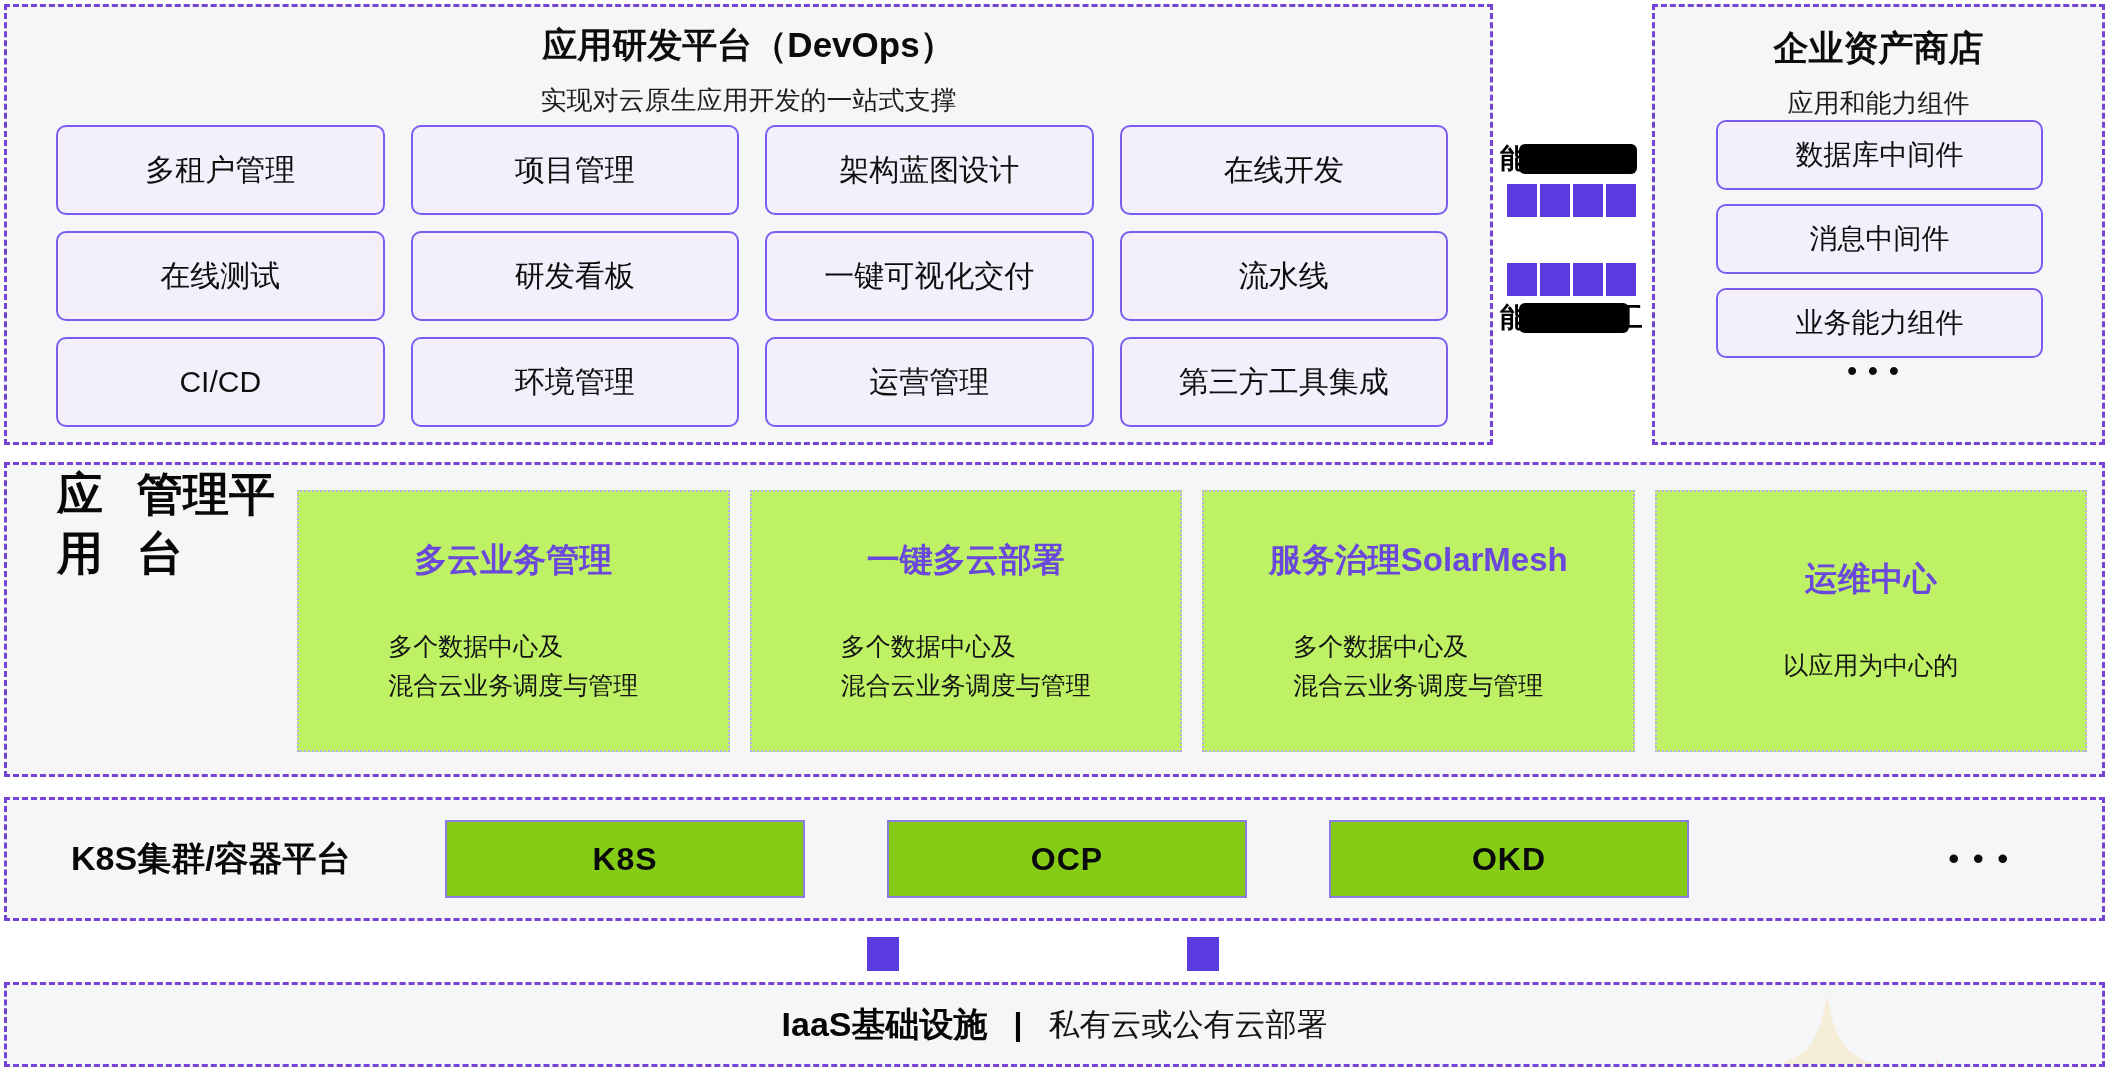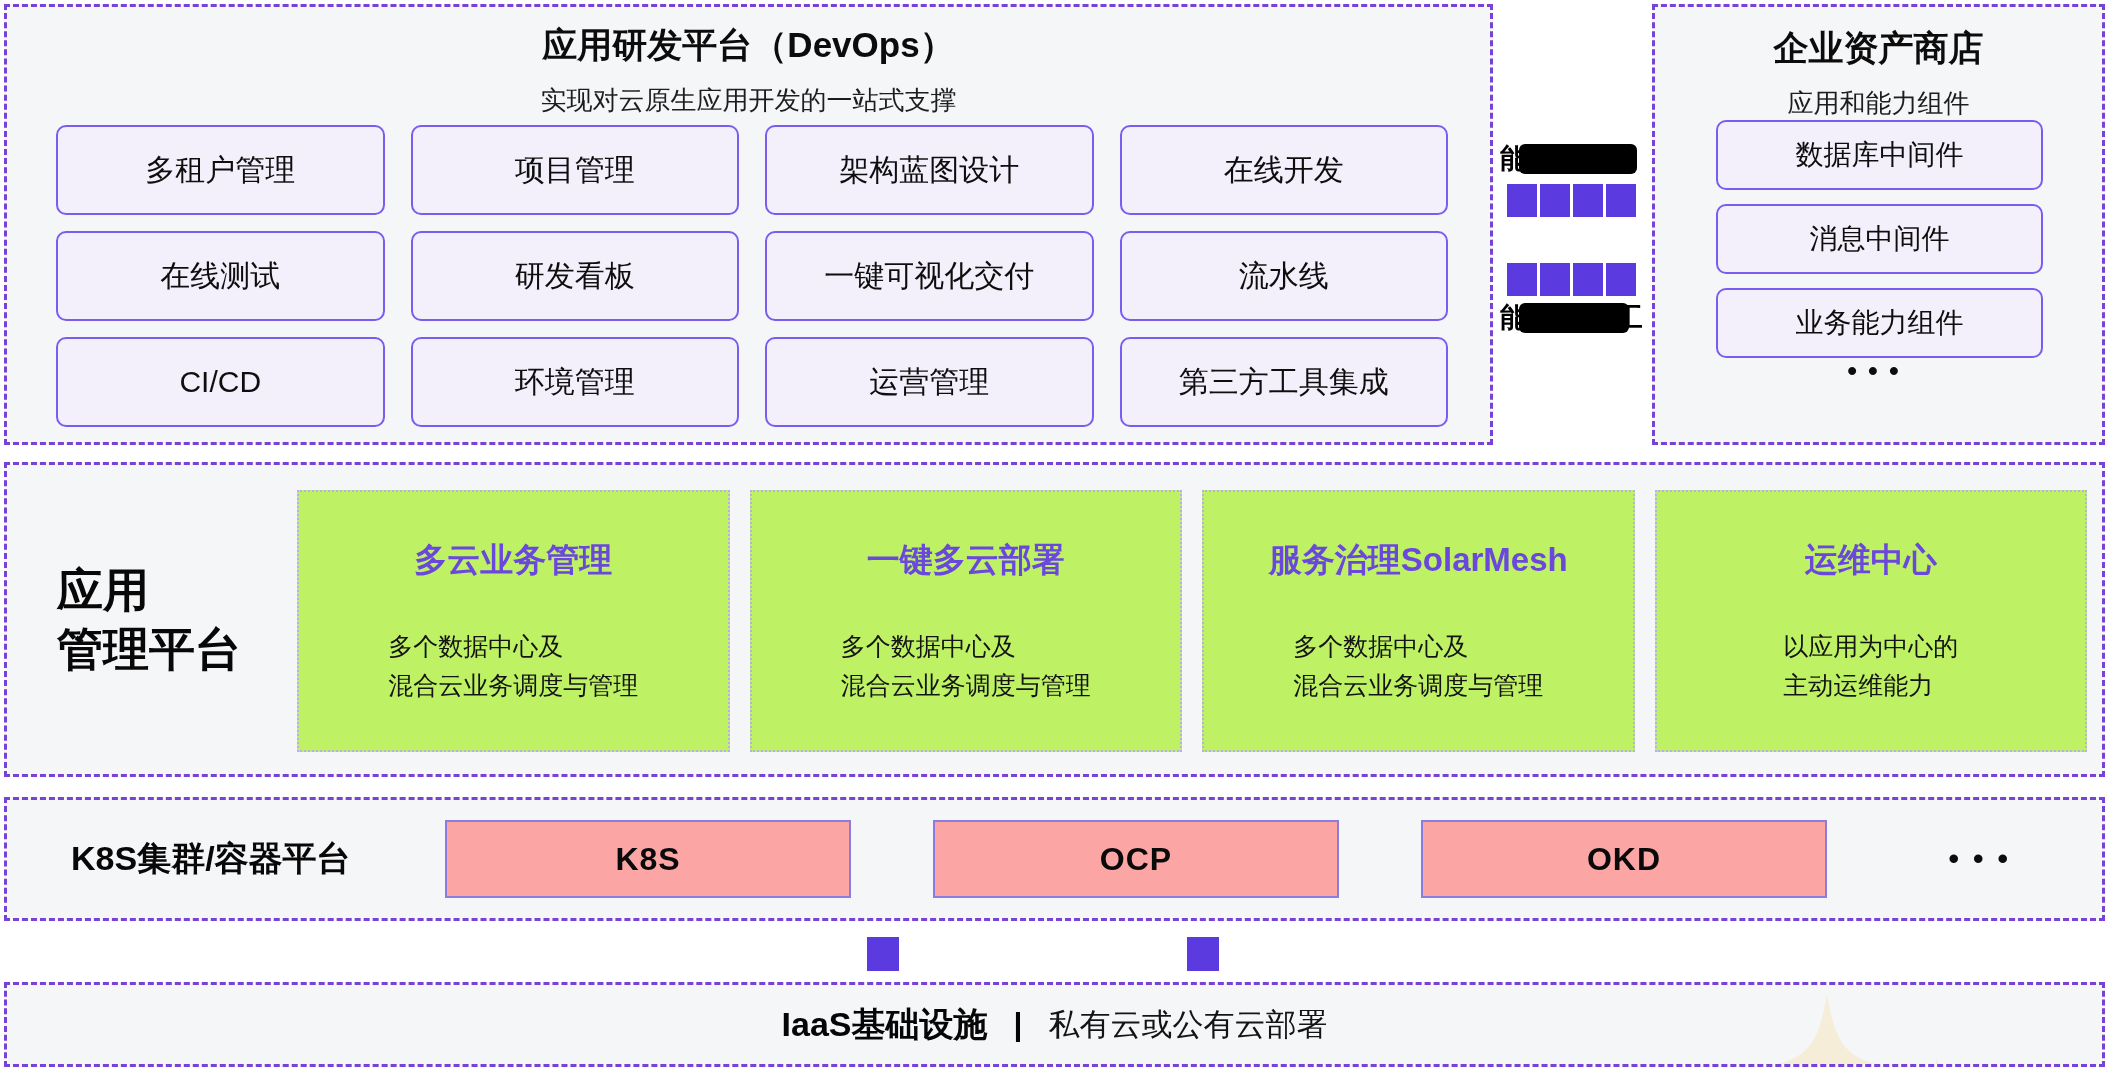--- a/index.html
+++ b/index.html
@@ -47,37 +47,37 @@
   .store .sec-title { margin-top:18px; }
   .store-boxes { position:absolute; left:61px; top:113px; width:327px; display:flex; flex-direction:column; gap:14px; }
   .store .chip { height:70px; font-size:28px; }
   .store-dots { position:absolute; top:348px; left:0; width:100%; text-align:center;
     font-size:28px; font-weight:bold; letter-spacing:11px; color:#0c0c0c; }
 
   
   .appmgmt { left:4px; top:462px; width:2101px; height:315px; display:flex; }
   .am-label {
     flex:0 0 auto; width:240px; padding-left:50px; box-sizing:content-box;
-    display:flex; flex-direction:column; justify-content:center;
+    display:flex; flex-direction:row; justify-content:center;
     font-size:46px; font-weight:bold; line-height:1.28; color:#080808;
   }
   .am-cards { flex:1; display:flex; gap:20px; margin:25px 15px 22px 0; }
   .am-card {
     flex:1; background:#bef264; border:2px dotted #b9adf0; box-sizing:border-box;
     display:flex; flex-direction:column; align-items:center; justify-content:center;
   }
   .am-card-title { color:#6a48dc; font-weight:bold; font-size:33px; margin-bottom:44px; }
   .am-card-desc { font-size:25px; color:#141414; line-height:1.55; }
 
   
   .k8s { left:4px; top:797px; width:2101px; height:124px; display:flex; align-items:center; }
   .k8s-label { margin-left:64px; width:374px; flex:0 0 auto; font-size:34px; font-weight:bold; color:#080808; }
   .k8s-boxes { display:flex; gap:82px; }
   .k8s-box {
-    box-sizing:border-box; width:406px; height:78px; background:#fca5a5; border:2px solid #8c7ce0;
+    box-sizing:border-box; width:360px; height:78px; background:#84cc16; border:2px solid #8c7ce0;
     display:flex; align-items:center; justify-content:center;
     font-size:32px; font-weight:bold; letter-spacing:1px; color:#0a0a0a;
   }
   .k8s-dots { margin-left:auto; margin-right:80px; font-size:30px; font-weight:bold; letter-spacing:14px; color:#0c0c0c; }
 
   
   .connector { position:absolute; width:32px; height:34px; background:#5b3ae0; }
   .connector.c1 { left:867px; top:937px; }
   .connector.c2 { left:1187px; top:937px; }
 
@@ -172,21 +172,20 @@
         <div class="am-card-title">服务治理SolarMesh</div>
         <div class="am-card-desc">
           <div>多个数据中心及</div>
           <div>混合云业务调度与管理</div>
         </div>
       </div>
       <div class="am-card">
         <div class="am-card-title">运维中心</div>
         <div class="am-card-desc">
           <div>以应用为中心的</div>
-          <div>主动运维能力</div>
         </div>
       </div>
     </div>
   </section>
 
   <section class="panel k8s">
     <div class="k8s-label">K8S集群/容器平台</div>
     <div class="k8s-boxes">
       <div class="k8s-box">K8S</div>
       <div class="k8s-box">OCP</div>

